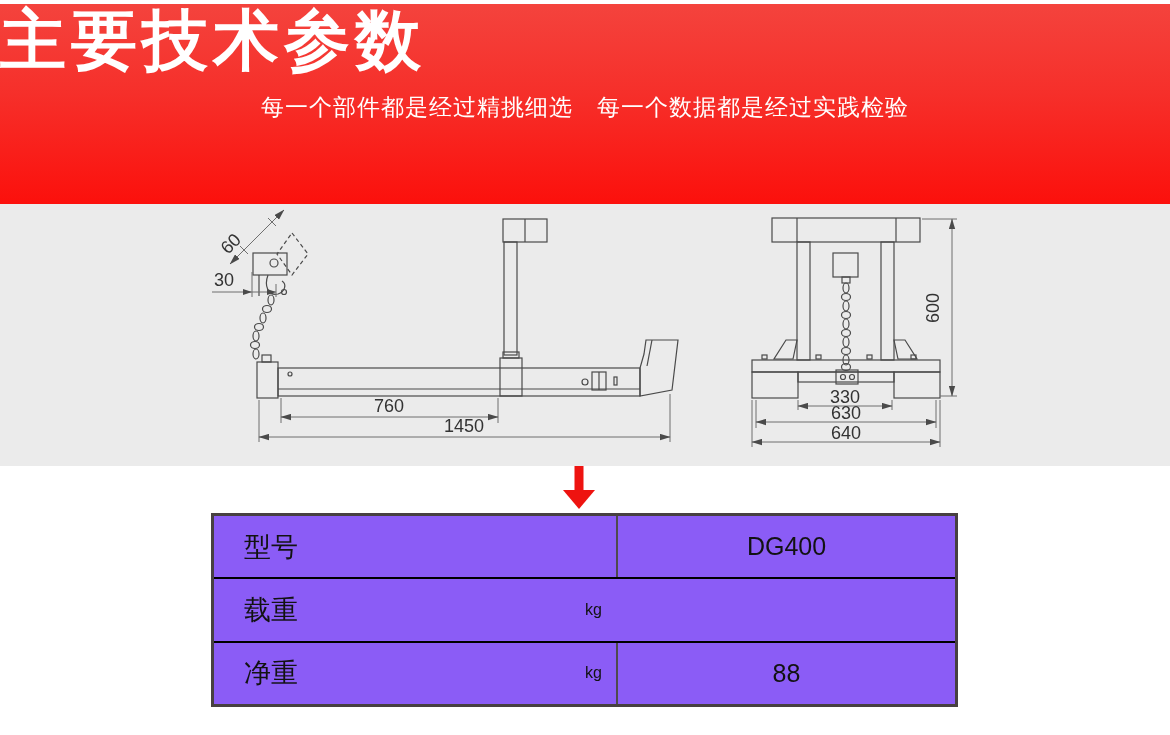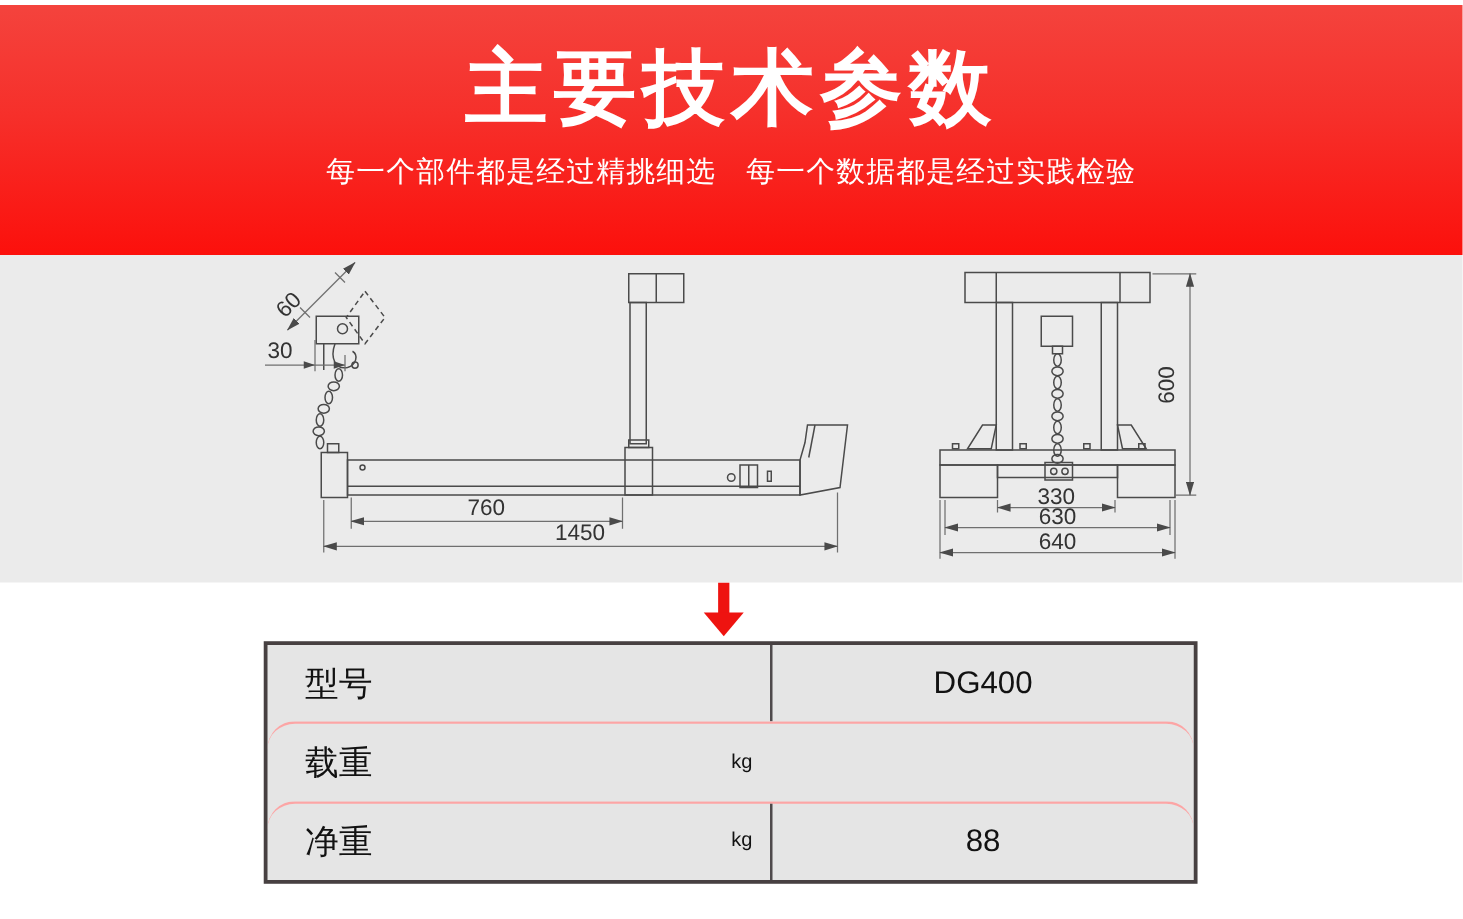--- a/index.html
+++ b/index.html
@@ -8,46 +8,46 @@
     font-family:"Liberation Sans","DejaVu Sans",sans-serif;
   }
   .page{position:relative;width:1170px;height:735px;}
 
   
   .banner{
     position:absolute;left:0;top:4px;width:100%;height:200px;
     background:linear-gradient(180deg,#f4433d 0%,#f62f2a 45%,#fc100c 100%);
   }
   .banner h1{
-    margin:0;padding-top:30px;text-align:center;
+    margin:0;text-align:left;
     color:#ffffff;font-size:66px;font-weight:900;letter-spacing:5px;line-height:1.12;
   }
   .banner p{
     margin:14px 0 0;text-align:center;color:#ffffff;
     font-size:23px;font-weight:400;letter-spacing:1px;
   }
 
   
   .drawings{
     position:absolute;left:0;top:204px;width:100%;height:262px;background:#ebebeb;
   }
   .drawings svg{display:block;}
   .drawings text{font-family:"Liberation Sans","DejaVu Sans",sans-serif;font-size:18px;fill:#333333;stroke:none;}
 
   
   .down-arrow{position:absolute;left:561px;top:466px;width:36px;height:44px;}
 
   
   .spec-table{
     position:absolute;left:211px;top:513px;width:747px;height:194px;
-    border:3px solid #474041;box-sizing:border-box;background:#e5e5e5;
+    border:3px solid #474041;box-sizing:border-box;background:#8b5cf6;
     display:flex;flex-direction:column;
   }
   .trow{flex:1;display:flex;}
-  .trow + .trow{border-top:2px solid #fca5a5;border-radius:22px;}
+  .trow + .trow{border-top:2px solid #000000;}
   .tcell-left{
     width:402px;box-sizing:border-box;display:flex;align-items:center;
     justify-content:space-between;padding:0 14px 0 30px;
   }
   .tcell-right{
     flex:1;display:flex;align-items:center;justify-content:center;
     border-left:2px solid #4f4a4c;
   }
   .tlabel{font-size:27px;color:#121212;}
   .tunit{font-size:16px;color:#121212;}

